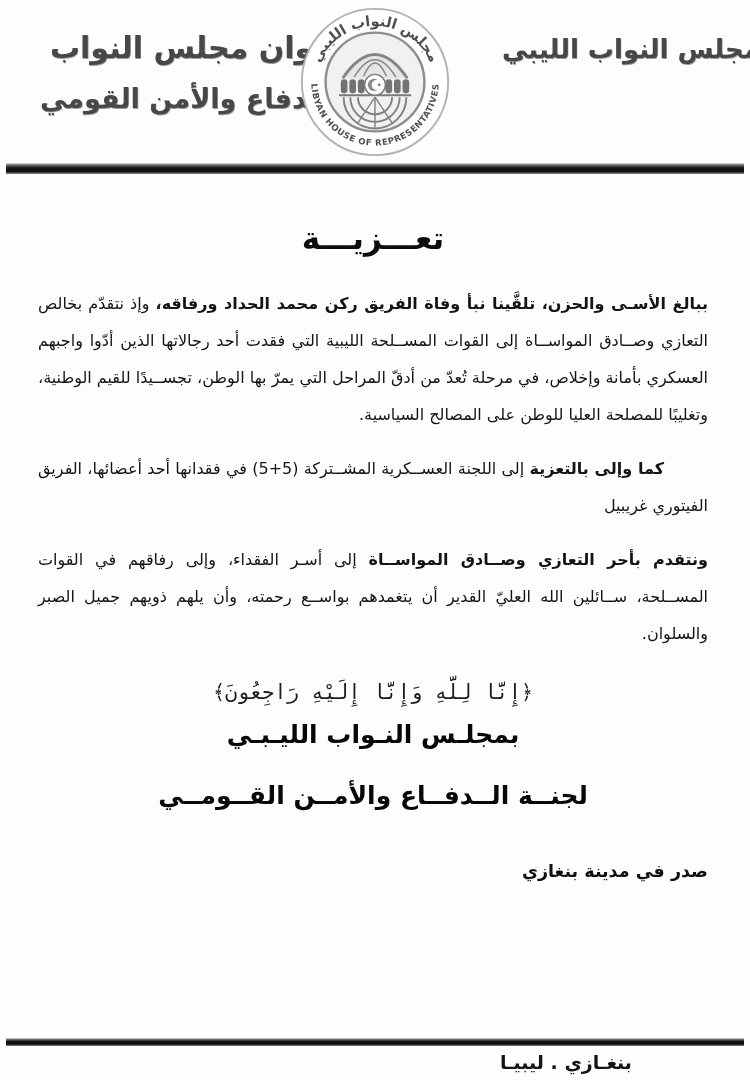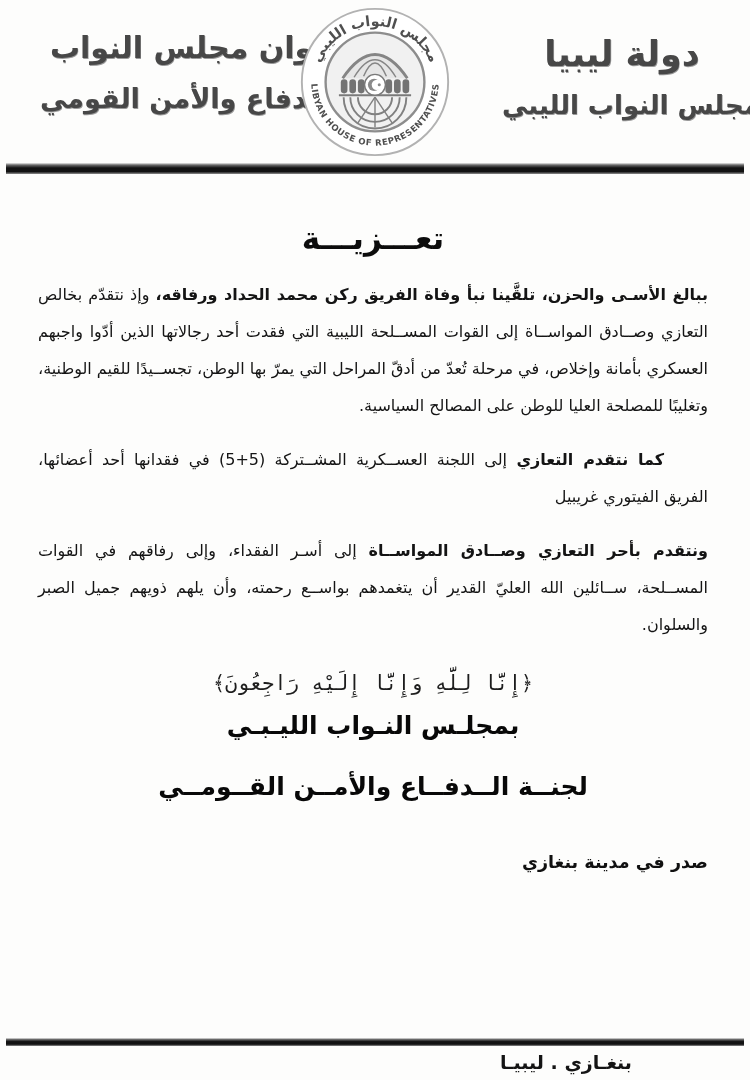--- a/index.html
+++ b/index.html
@@ -43,21 +43,21 @@
   
   .body-col {
     position:absolute; top:220px; left:38px; right:42px;
     direction:rtl;
   }
   .title {
     text-align:center;
     font-size:31px;
     font-weight:bold;
     color:#0c0c0c;
-    margin-bottom:20px;
+    margin-bottom:29px;
   }
   .para {
     text-align:justify;
     font-size:16px;
     line-height:37px;
     color:#141414;
   }
   .para + .para { margin-top:17px; }
   .para .lead { font-weight:bold; }
   .para-indent { text-indent:44px; }
@@ -86,21 +86,20 @@
     position:absolute; top:1051px; right:118px;
     font-size:19px; font-weight:bold; direction:rtl; color:#141414;
   }
 </style>
 </head>
 <body>
 
 <div class="page">
 
   <div class="callig callig-right">
-    <div class="l1">دولة ليبيا</div>
     <div class="l2">مجلس النواب الليبي</div>
   </div>
 
   <div class="callig callig-left">
     <div class="l1">ديوان مجلس النواب</div>
     <div class="l2">لجنة الدفاع والأمن القومي</div>
   </div>
 
   <div class="logo">
     <svg width="152" height="152" viewBox="0 0 160 160">
@@ -152,21 +151,21 @@
   </div>
 
   <div class="rule rule-top"></div>
 
   <div class="body-col">
 
     <div class="title">تعـــزيـــة</div>
 
     <p class="para"><span class="lead">ببالغ الأسـى والحزن، تلقَّينا نبأ وفاة الفريق ركن محمد الحداد ورفاقه،</span><span> وإذ نتقدّم بخالص التعازي وصــادق المواســاة إلى القوات المســلحة الليبية التي فقدت أحد رجالاتها الذين أدّوا واجبهم العسكري بأمانة وإخلاص، في مرحلة تُعدّ من أدقّ المراحل التي يمرّ بها الوطن، تجســيدًا للقيم الوطنية، وتغليبًا للمصلحة العليا للوطن على المصالح السياسية.</span></p>
 
-    <p class="para para-indent"><span class="lead">كما نتقدم التعازي</span><span> إلى اللجنة العســكرية المشــتركة (5+5) في فقدانها أحد أعضائها، الفريق الفيتوري غريبيل</span></p>
+    <p class="para para-indent"><span class="lead">كما وإلى بالتعزية</span><span> إلى اللجنة العســكرية المشــتركة (5+5) في فقدانها أحد أعضائها، الفريق الفيتوري غريبيل</span></p>
 
     <p class="para"><span class="lead">ونتقدم بأحر التعازي وصــادق المواســاة</span><span> إلى أسـر الفقداء، وإلى رفاقهم في القوات المســلحة، ســائلين الله العليّ القدير أن يتغمدهم بواســع رحمته، وأن يلهم ذويهم جميل الصبر والسلوان.</span></p>
 
     <div class="verse">﴿إِنَّا لِلَّهِ وَإِنَّا إِلَيْهِ رَاجِعُونَ﴾</div>
 
     <div class="sig sig-2">بمجلـس النـواب الليـبـي</div>
     <div class="sig sig-1">لجنــة الــدفــاع والأمــن القــومــي</div>
 
     <div class="issued">
       <div>صدر في مدينة بنغازي</div>

